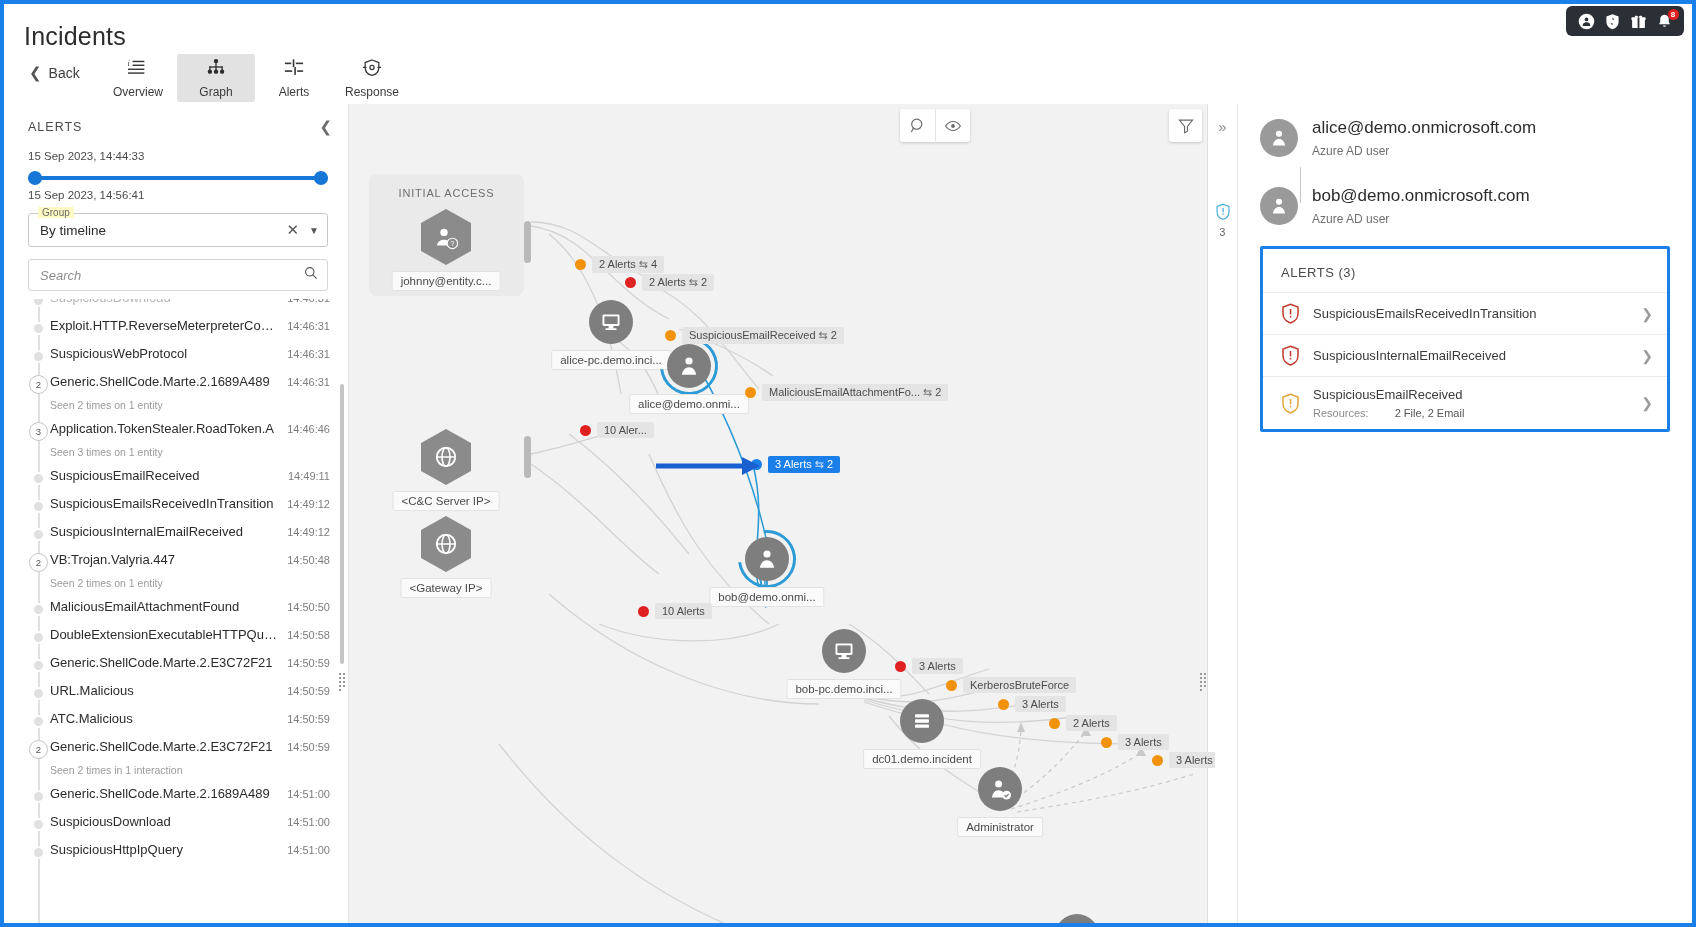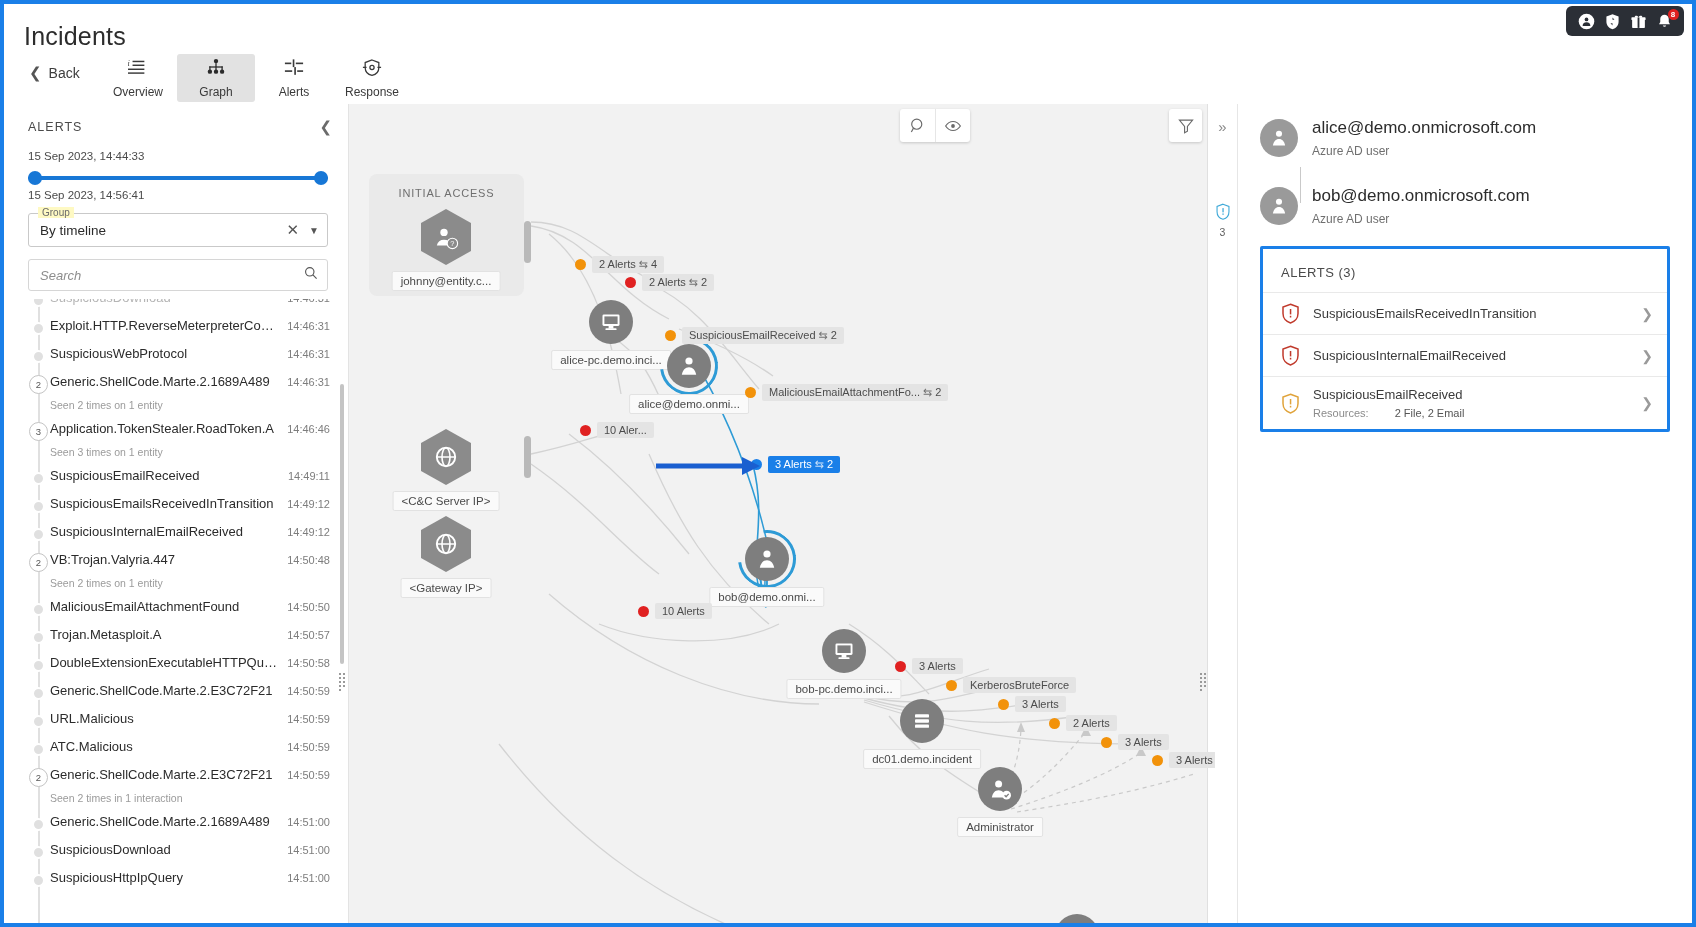--- a/index.html
+++ b/index.html
@@ -575,27 +575,20 @@
               <div class="sub">Seen 2 times on 1 entity</div>
             </span>
             <span class="tm">14:50:48</span>
           </div>
           <div class="arow">
             <span class="node"></span>
             <span class="body">
               <div class="nm">MaliciousEmailAttachmentFound</div>
             </span>
             <span class="tm">14:50:50</span>
-          </div>
-          <div class="arow">
-            <span class="node"></span>
-            <span class="body">
-              <div class="nm">Trojan.Metasploit.A</div>
-            </span>
-            <span class="tm">14:50:57</span>
           </div>
           <div class="arow">
             <span class="node"></span>
             <span class="body">
               <div class="nm">DoubleExtensionExecutableHTTPQuery</div>
             </span>
             <span class="tm">14:50:58</span>
           </div>
           <div class="arow">
             <span class="node"></span>

